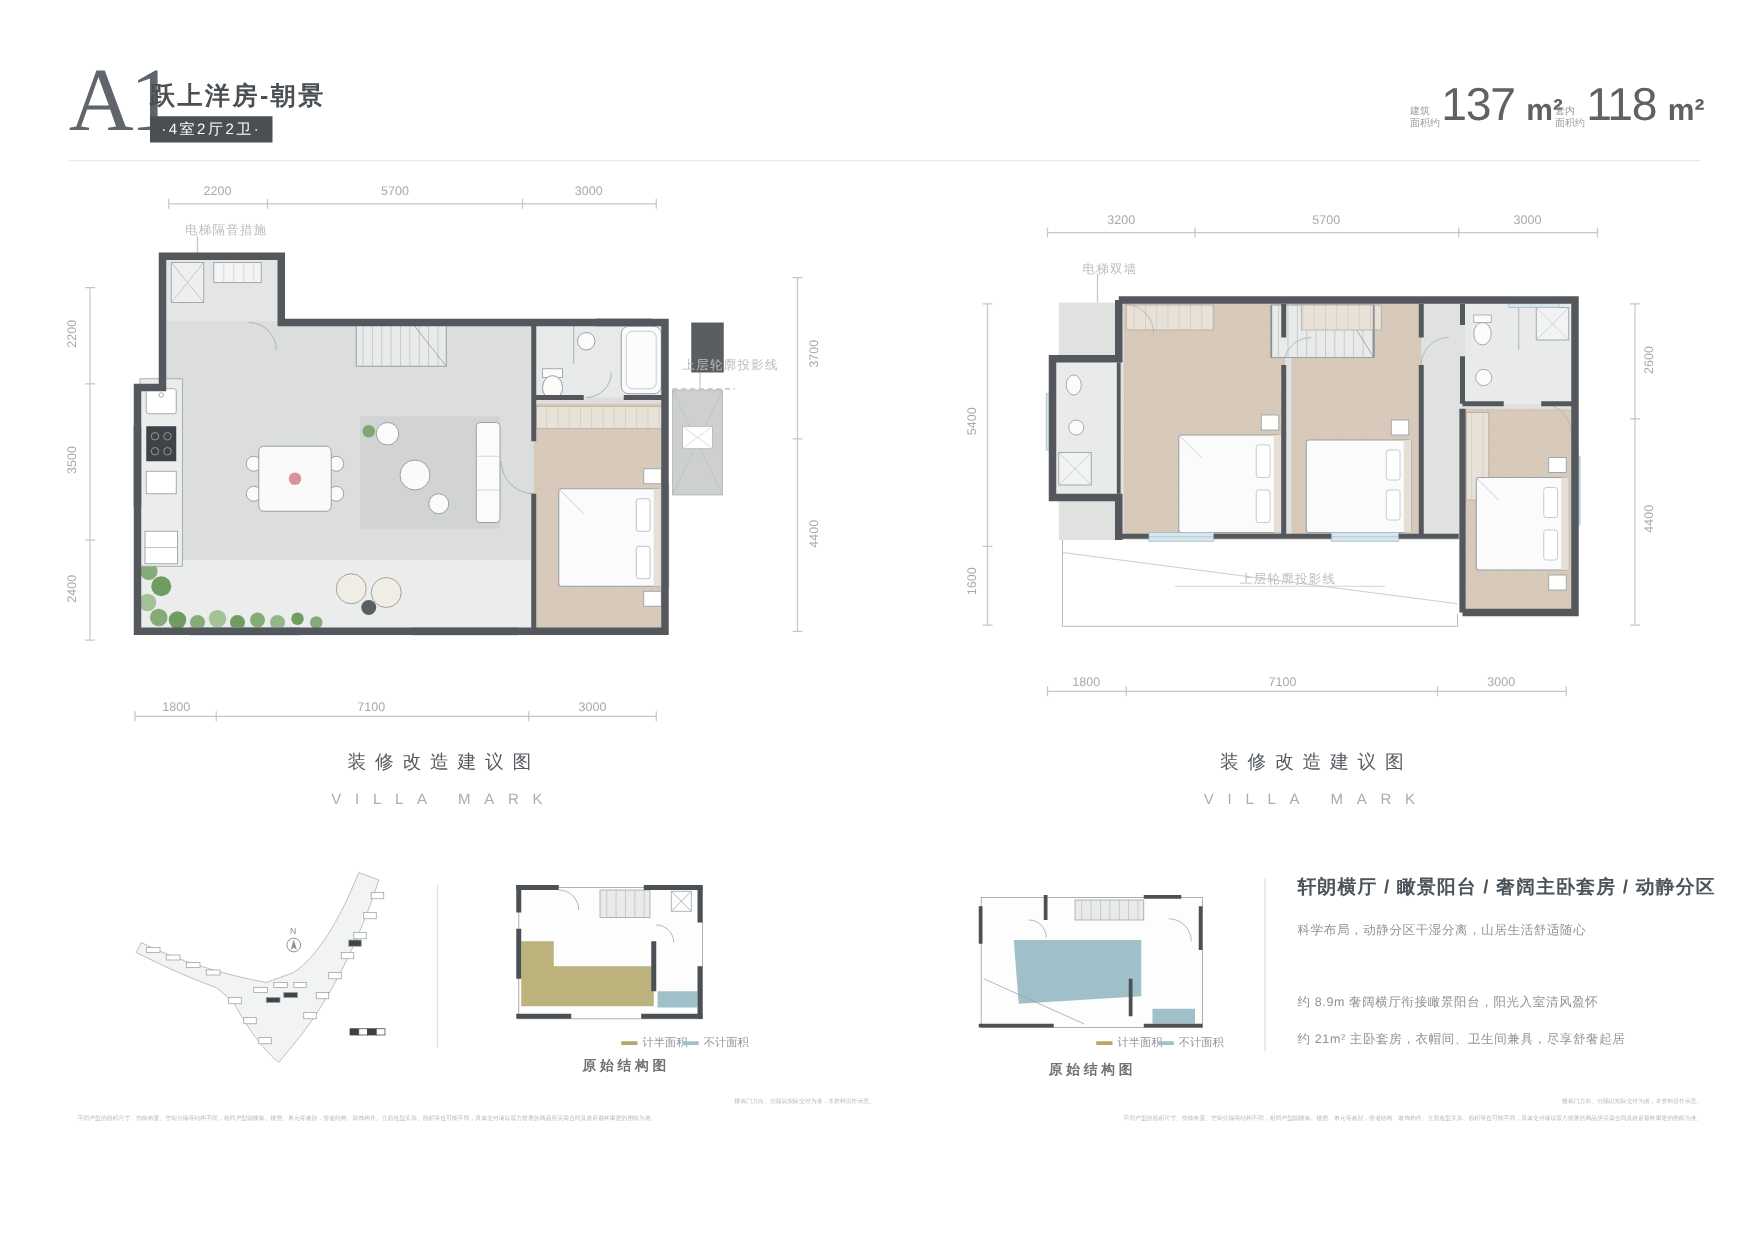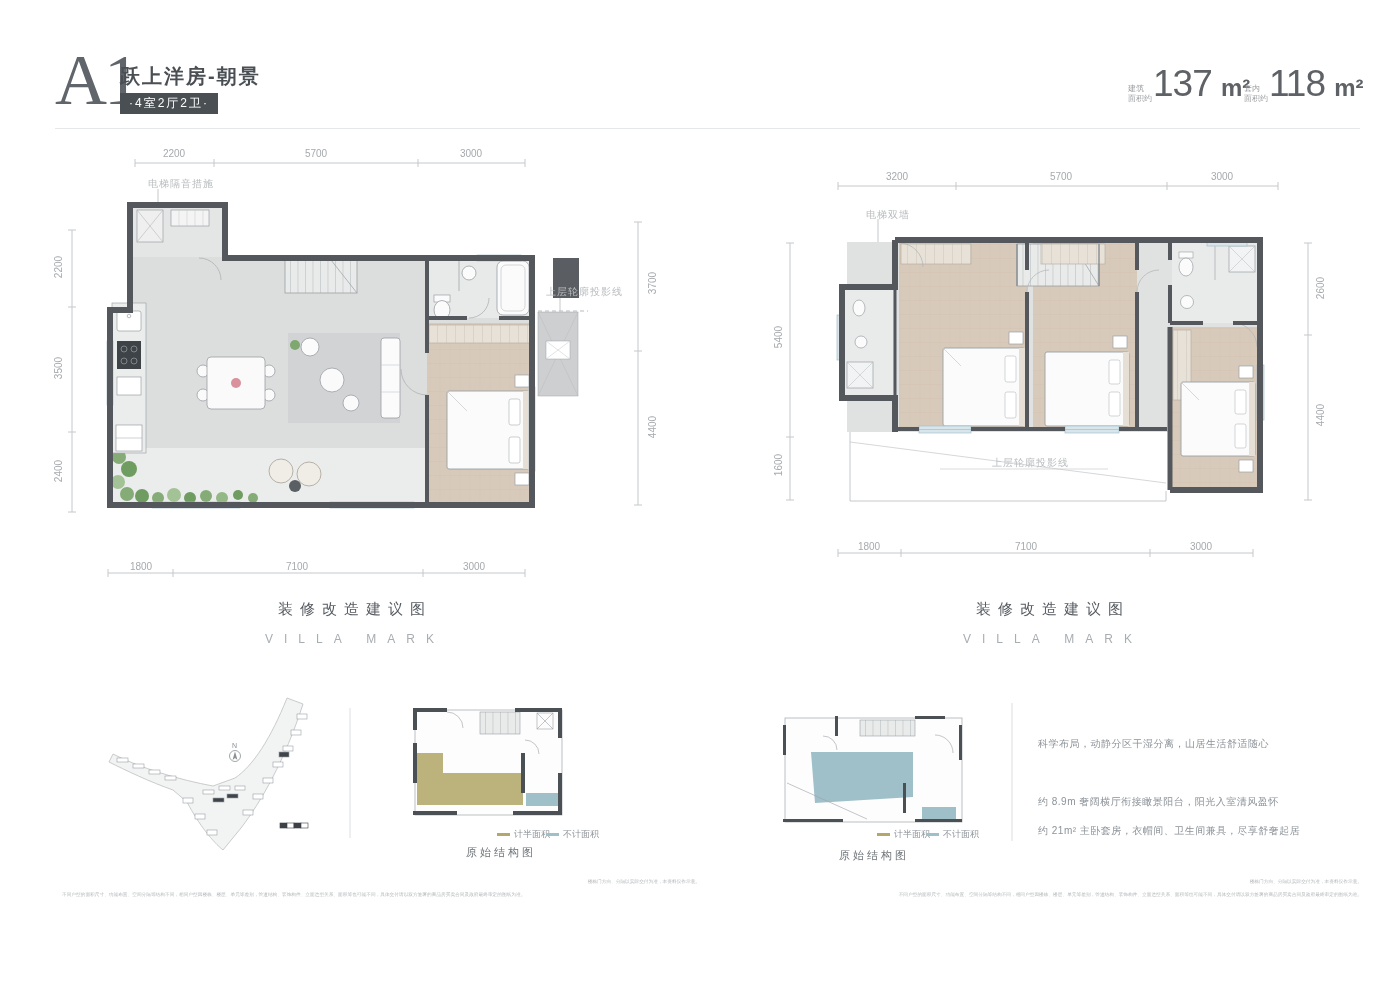--- a/index.html
+++ b/index.html
@@ -23,21 +23,21 @@
         transform:translate(-50%,-50%) rotate(-90deg);}
   .note{position:absolute;font-size:10px;color:#b9bcbe;letter-spacing:1px;white-space:nowrap;}
   .caption{position:absolute;transform:translateX(-50%);font-size:15px;color:#565b60;
            letter-spacing:7px;white-space:nowrap;}
   .caption-en{position:absolute;transform:translateX(-50%);font-size:12px;color:#a8adb1;
               letter-spacing:11px;white-space:nowrap;}
   
   .legend-swatch{position:absolute;width:13px;height:3px;}
   .legend-label{position:absolute;font-size:9px;color:#8d9399;white-space:nowrap;}
   .struct-caption{position:absolute;transform:translateX(-50%);font-size:11px;color:#6e7377;
-                  letter-spacing:3px;white-space:nowrap;}
+                  letter-spacing:3px;white-space:nowrap;font-weight:bold;}
   .north{position:absolute;font-size:7px;color:#8b9094;}
   .desc-title{position:absolute;left:1038px;top:700px;font-size:15px;font-weight:bold;
               color:#4d535a;letter-spacing:1px;white-space:nowrap;}
   .desc-line{position:absolute;left:1038px;font-size:10px;color:#8d9399;letter-spacing:0.5px;
              white-space:nowrap;}
   .fp{position:absolute;font-size:9px;color:#b3b6b8;white-space:nowrap;}
   .fp-l{transform:scale(0.52);transform-origin:0 0;}
   .fp-r{transform:scale(0.52);transform-origin:100% 0;}
 </style>
 </head>
@@ -448,20 +448,21 @@
   <span class="legend-swatch" style="left:546px;top:833px;background:#9fc0c9"></span>
   <span class="legend-label" style="left:563px;top:828px">不计面积</span>
   <div class="struct-caption" style="left:501px;top:845px">原始结构图</div>
 
   <span class="legend-swatch" style="left:877px;top:833px;background:#b3a76a"></span>
   <span class="legend-label" style="left:894px;top:828px">计半面积</span>
   <span class="legend-swatch" style="left:926px;top:833px;background:#9fc0c9"></span>
   <span class="legend-label" style="left:943px;top:828px">不计面积</span>
   <div class="struct-caption" style="left:874px;top:848px">原始结构图</div>
 
+  <div class="desc-title">轩朗横厅 / 瞰景阳台 / 奢阔主卧套房 / 动静分区</div>
   <div class="desc-line" style="top:737px">科学布局，动静分区干湿分离，山居生活舒适随心</div>
   <div class="desc-line" style="top:795px">约 8.9m 奢阔横厅衔接瞰景阳台，阳光入室清风盈怀</div>
   <div class="desc-line" style="top:824px">约 21m² 主卧套房，衣帽间、卫生间兼具，尽享舒奢起居</div>
 
   <div class="fp fp-r" style="right:700px;top:878px">楼栋门方向、分隔以实际交付为准，本资料仅作示意。</div>
   <div class="fp fp-l" style="left:62px;top:891px">不同户型的面积尺寸、功能布置、空间分隔等结构不同，相同户型因楼栋、楼层、单元等差别，管道结构、装饰构件、立面造型关系、面积等也可能不同，具体交付请以双方签署的商品房买卖合同及政府最终审定的图纸为准。</div>
   <div class="fp fp-r" style="right:38px;top:878px">楼栋门方向、分隔以实际交付为准，本资料仅作示意。</div>
   <div class="fp fp-r" style="right:38px;top:891px">不同户型的面积尺寸、功能布置、空间分隔等结构不同，相同户型因楼栋、楼层、单元等差别，管道结构、装饰构件、立面造型关系、面积等也可能不同，具体交付请以双方签署的商品房买卖合同及政府最终审定的图纸为准。</div>
 
 </div>

